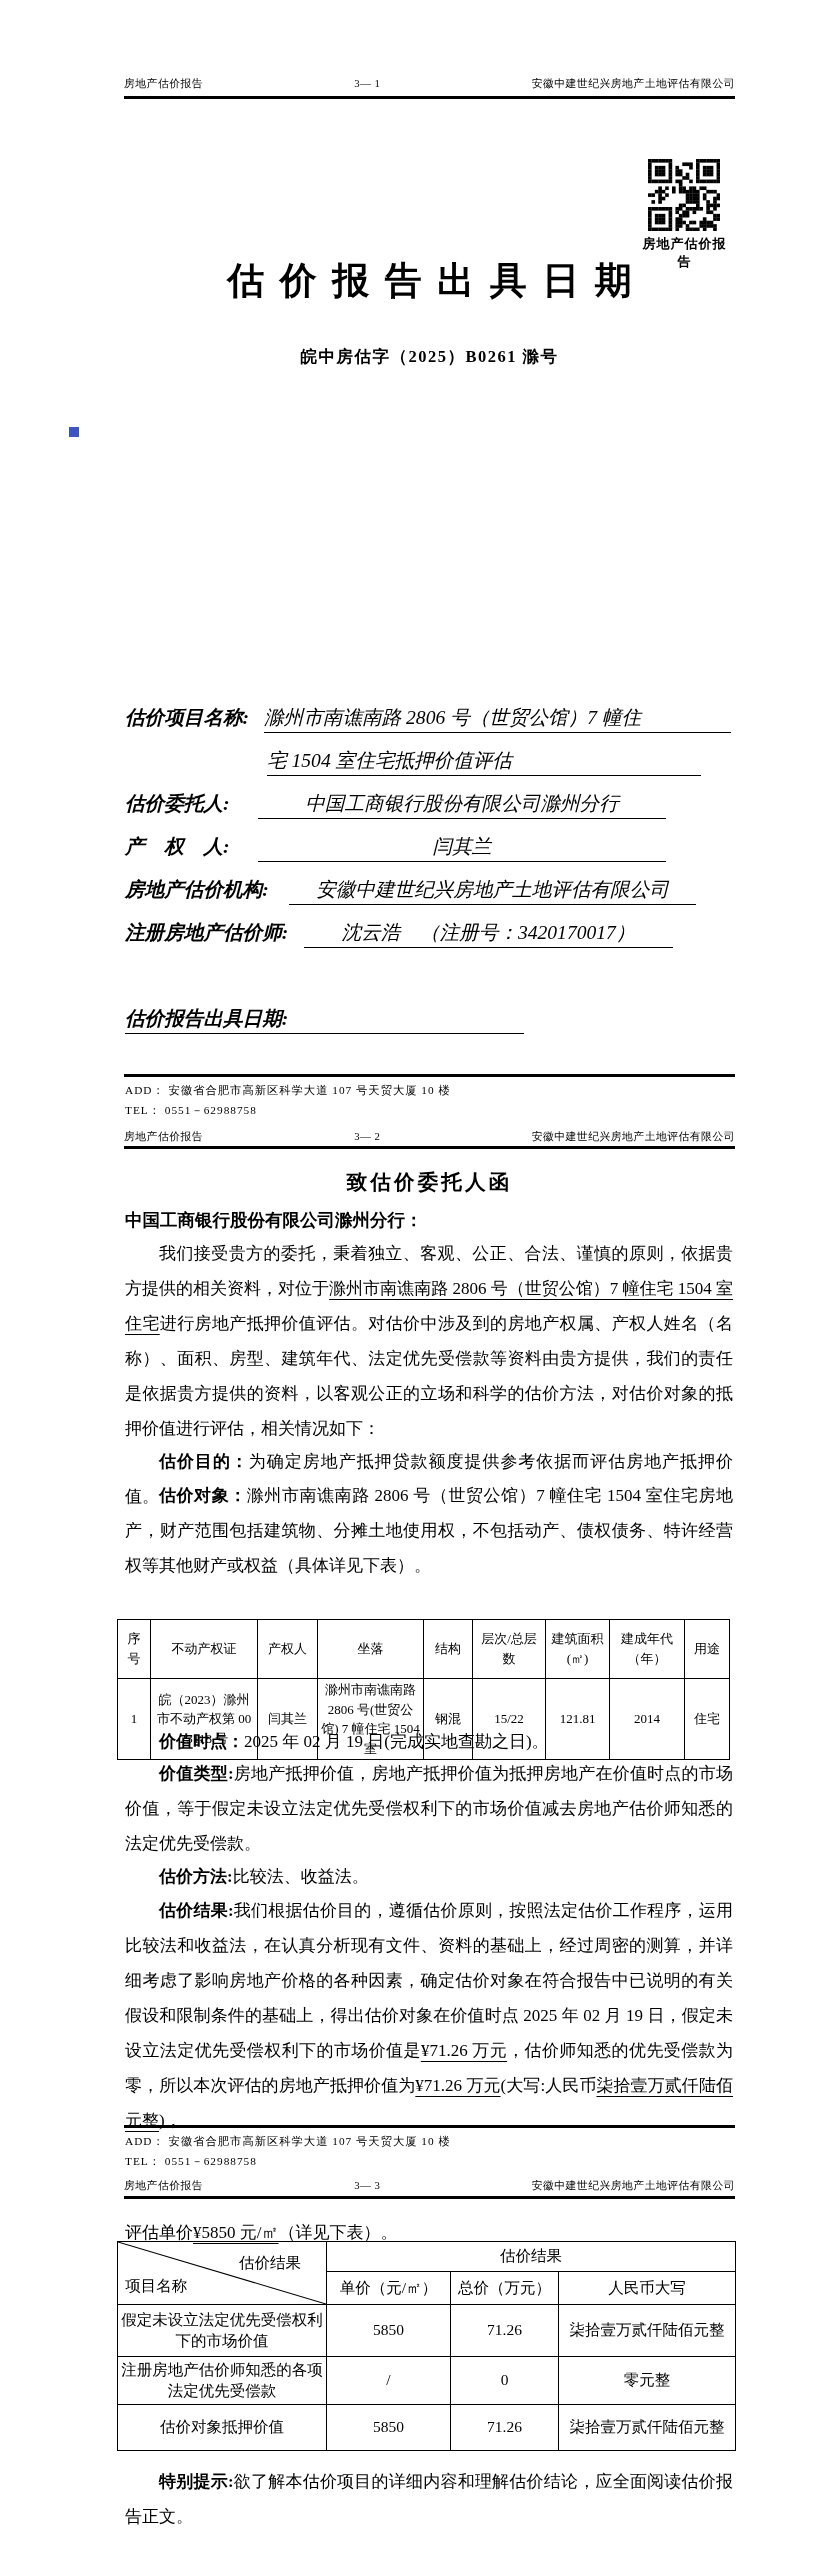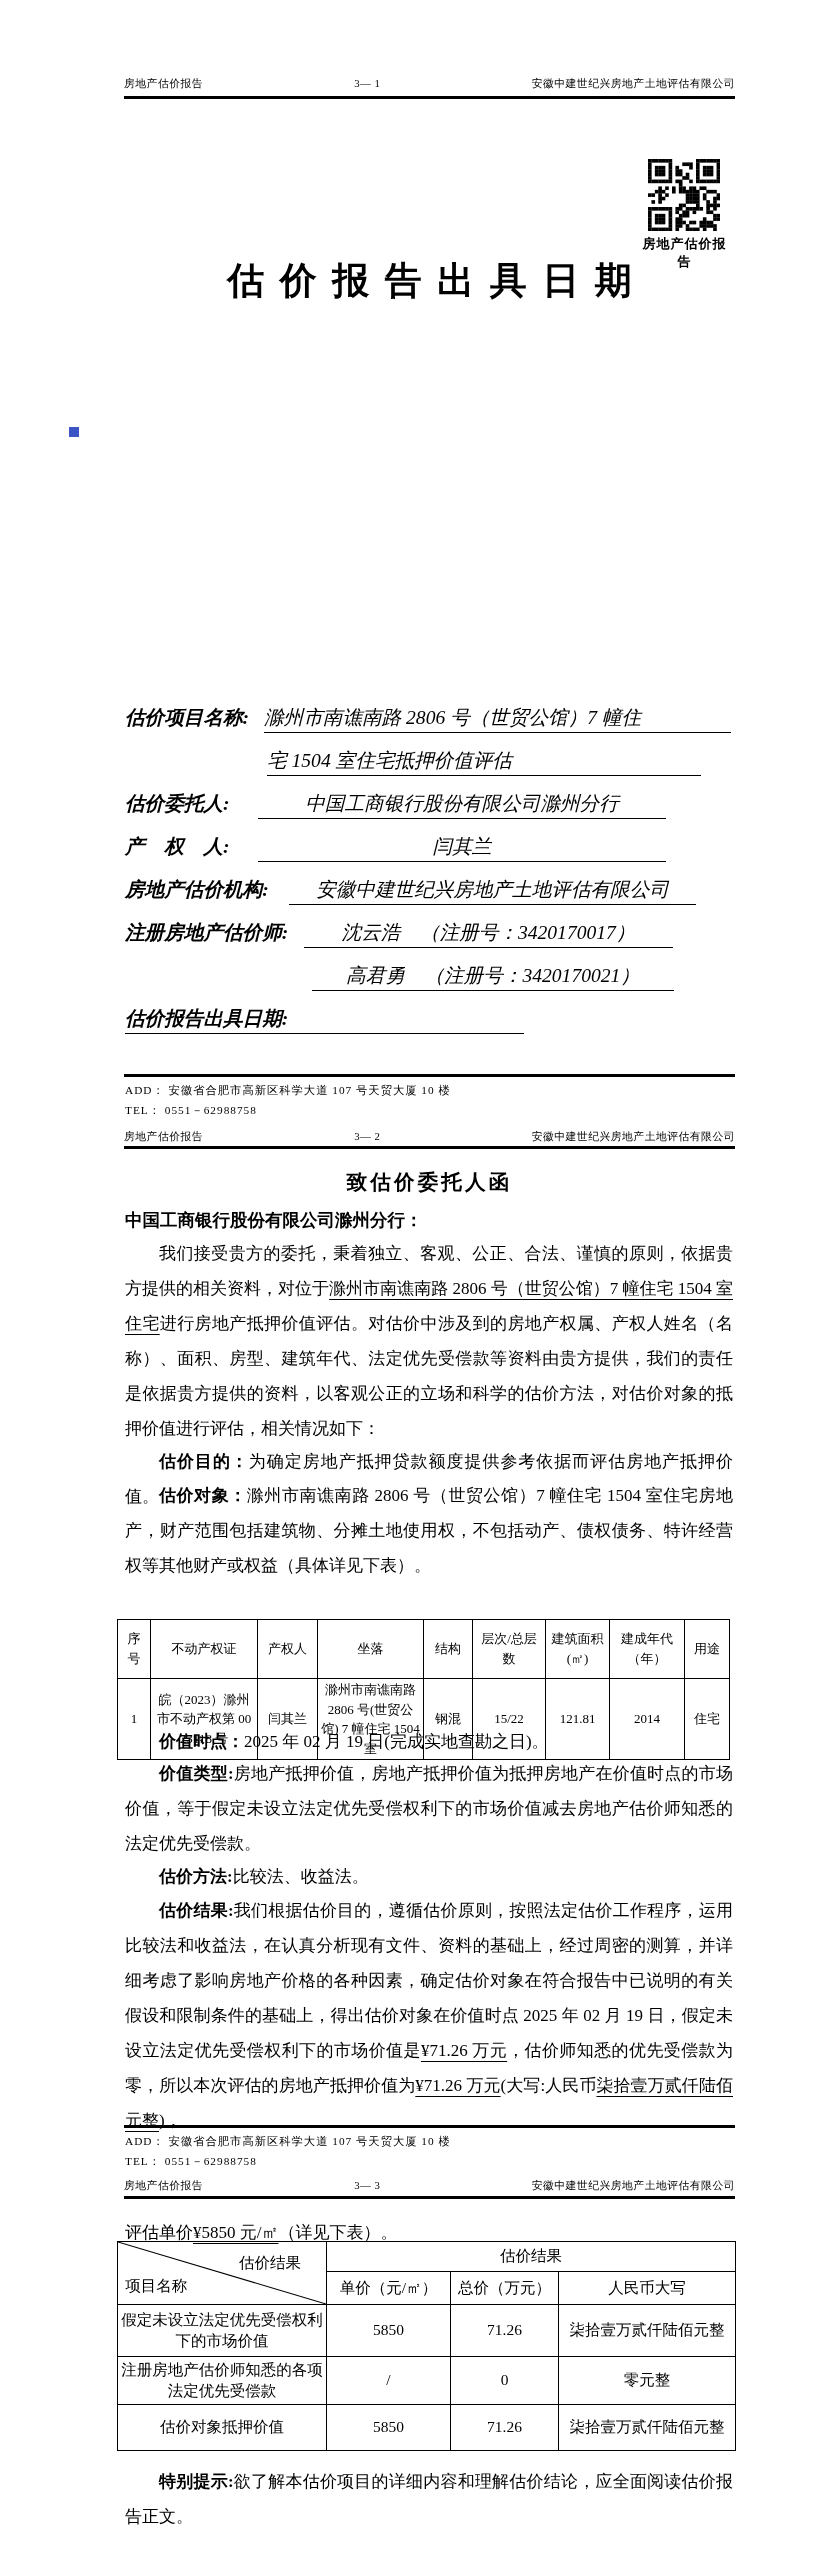--- a/index.html
+++ b/index.html
@@ -288,20 +288,21 @@
         <rect x="80" y="133.33333333333334" width="7.066666666666667" height="7.066666666666667"></rect>
         <rect x="86.66666666666667" y="133.33333333333334" width="7.066666666666667" height="7.066666666666667"></rect>
         <rect x="93.33333333333334" y="133.33333333333334" width="7.066666666666667" height="7.066666666666667"></rect>
         <rect x="106.66666666666667" y="133.33333333333334" width="7.066666666666667" height="7.066666666666667"></rect>
         <rect x="126.66666666666667" y="133.33333333333334" width="7.066666666666667" height="7.066666666666667"></rect>
       </svg>
   </div>
   <div class="abs qr-caption">房地产估价报告</div>
 
   <div class="abs main-title">估价报告出具日期</div>
+  <div class="abs doc-no">皖中房估字（2025）B0261 滁号</div>
 
   <div class="abs blue-marker" id="blue-marker" style="background: rgb(59, 85, 196);"></div>
 
   <div class="abs fill-row" style="top:703px;">
     <span class="lbl" style="width:139px;">估价项目名称:</span>
     <span class="val left" style="width:467px;">滁州市南谯南路 2806 号（世贸公馆）7 幢住</span>
   </div>
   <div class="abs fill-row" style="top:746px;">
     <span class="sp" style="width:142px;"></span>
     <span class="val left" style="width:434px;">宅 1504 室住宅抵押价值评估</span>
@@ -314,24 +315,20 @@
     <span class="lbl" style="width:133px;">产　权　人:</span>
     <span class="val" style="width:408px;">闫其兰</span>
   </div>
   <div class="abs fill-row" style="top:875px;">
     <span class="lbl" style="width:164px;">房地产估价机构:</span>
     <span class="val" style="width:407px;">安徽中建世纪兴房地产土地评估有限公司</span>
   </div>
   <div class="abs fill-row" style="top:918px;">
     <span class="lbl" style="width:179px;">注册房地产估价师:</span>
     <span class="val" style="width:369px;">沈云浩　（注册号：3420170017）</span>
-  </div>
-  <div class="abs fill-row" style="top:961px;">
-    <span class="sp" style="width:187px;"></span>
-    <span class="val" style="width:362px;">高君勇　（注册号：3420170021）</span>
   </div>
   <div class="abs fill-row" style="top:1004px;flex-direction:column;">
     <span class="lbl" style="width:179px;">估价报告出具日期:</span>
     <span class="val" style="width:399px;">2025 年 02 月 19 日</span>
   </div>
 
   <div class="abs rule" style="top:1074px;"></div>
   <div class="abs foot-line" style="top:1083px;">ADD： 安徽省合肥市高新区科学大道 107 号天贸大厦 10 楼</div>
   <div class="abs foot-line" style="top:1103px;">TEL： 0551－62988758</div>
 

